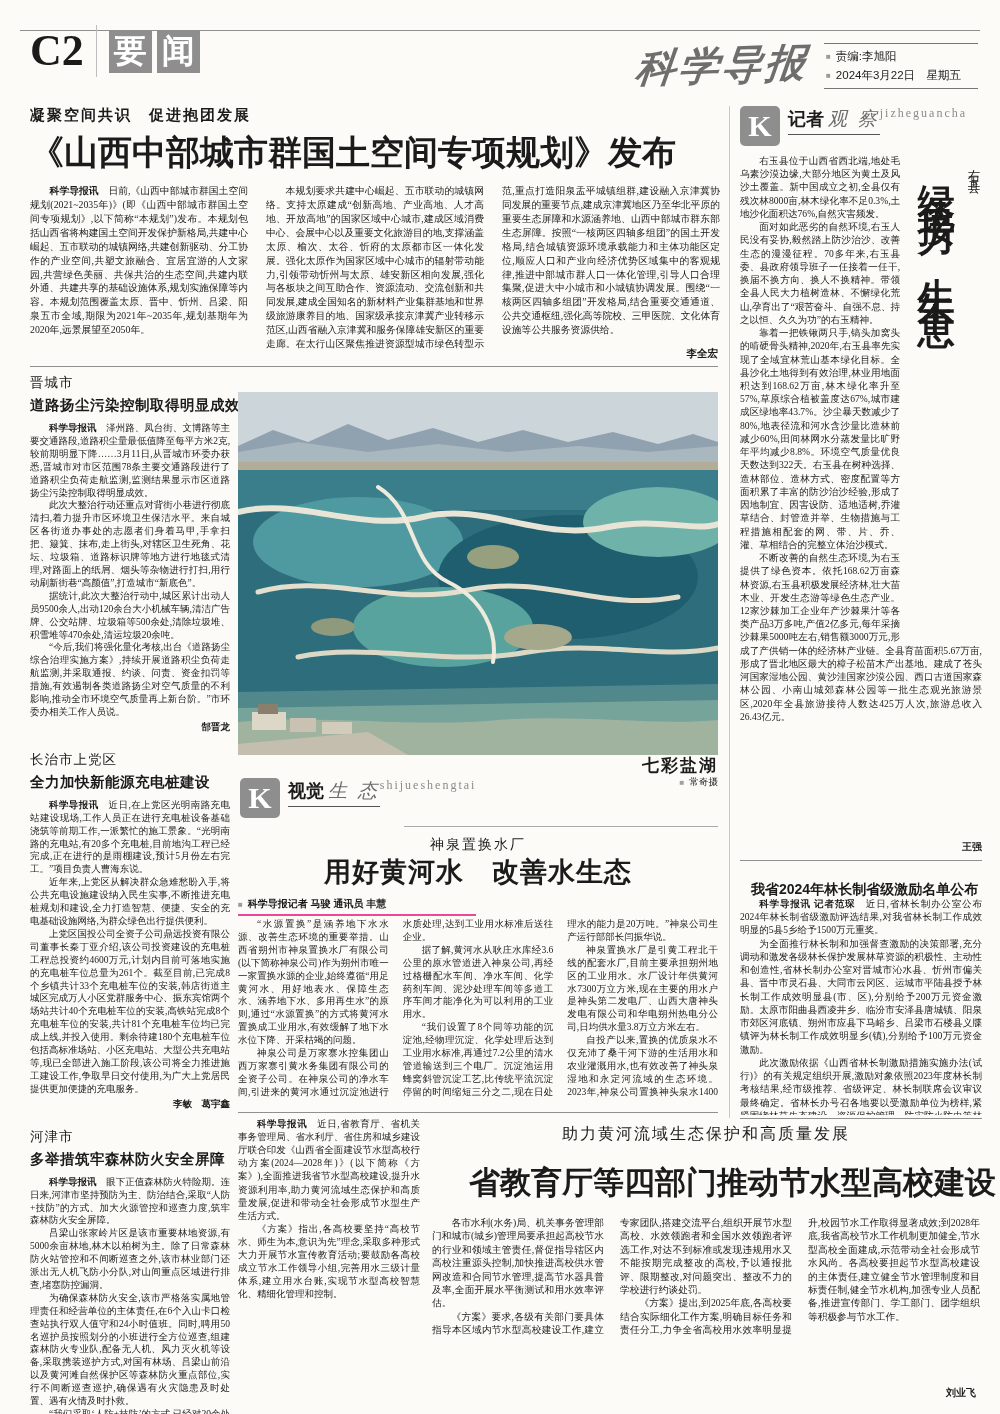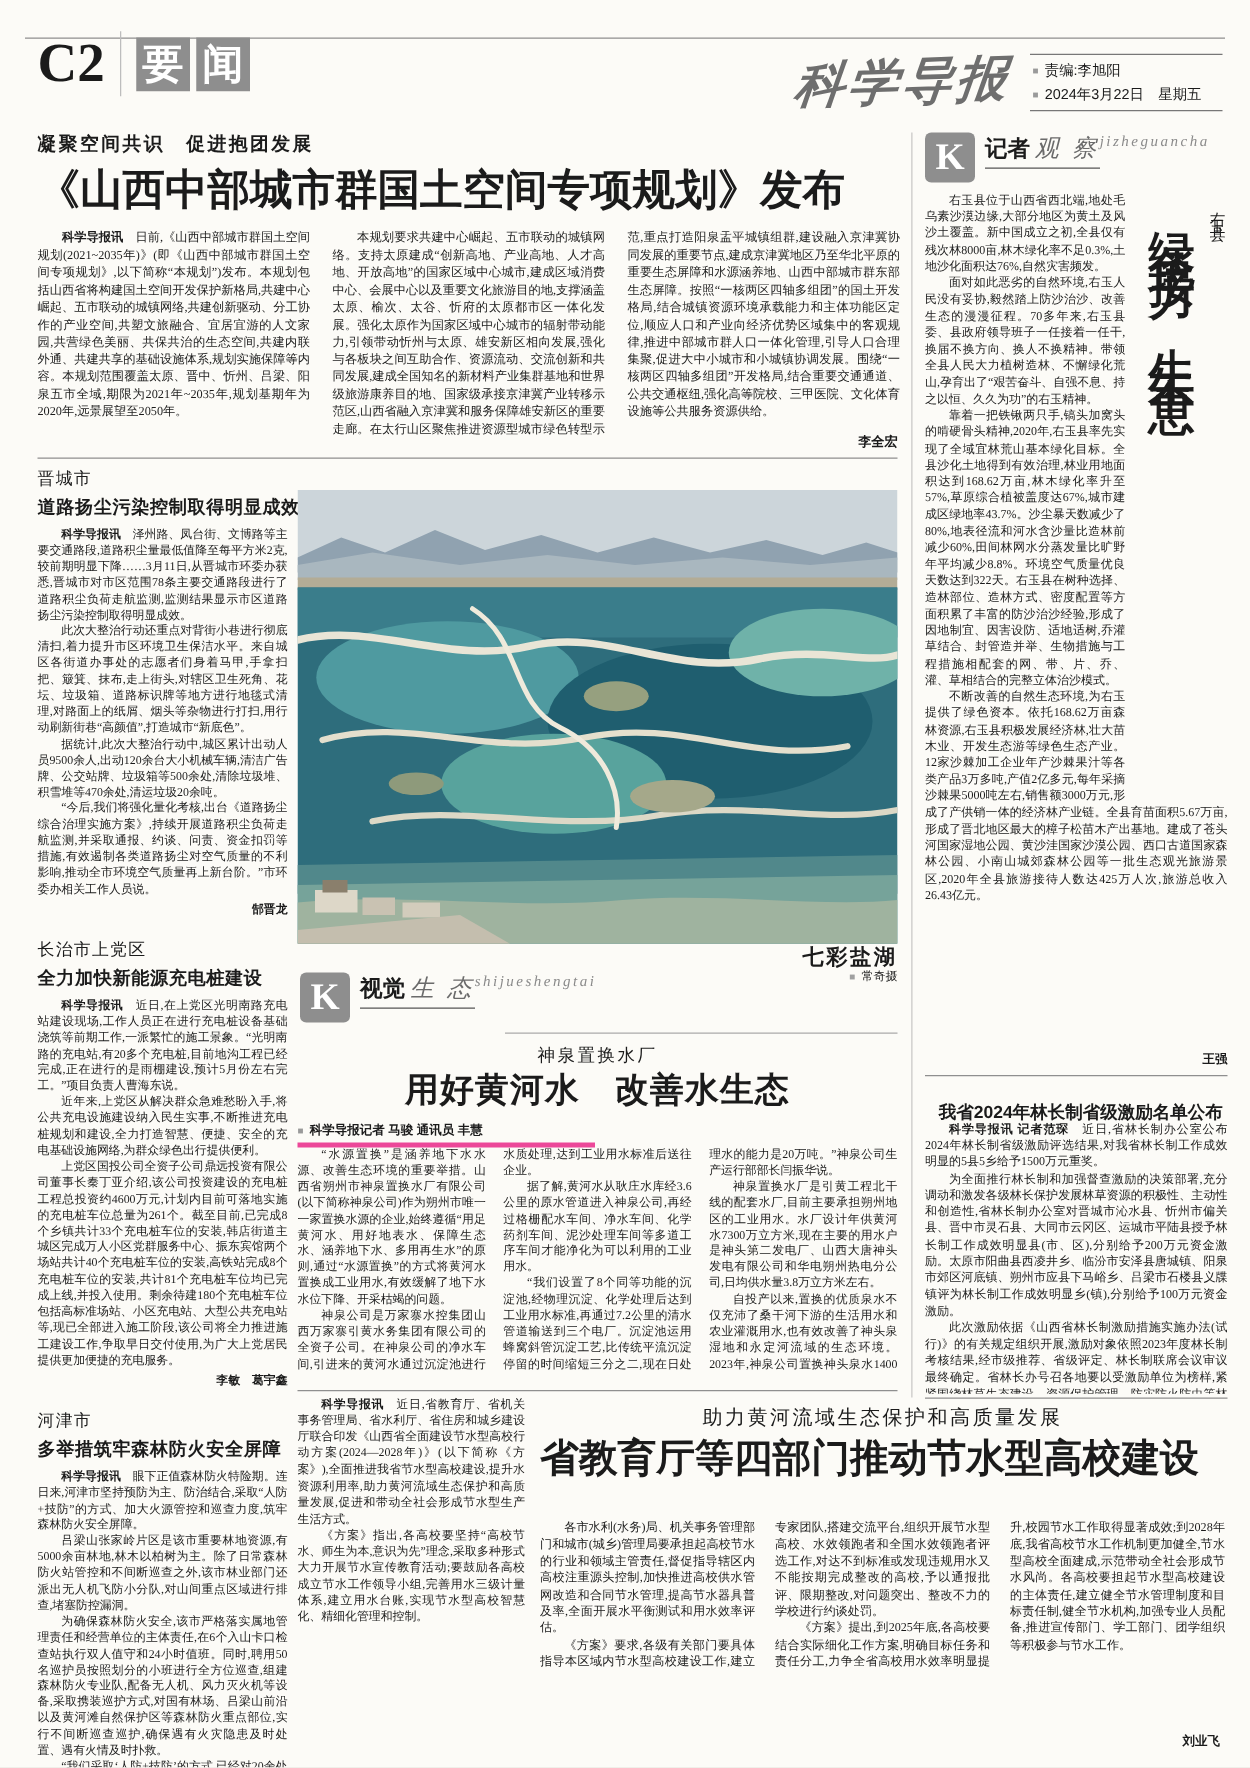--- a/index.html
+++ b/index.html
@@ -53,35 +53,35 @@
                font-family:"Liberation Sans",sans-serif;font-weight:900;font-size:17px;letter-spacing:2px;}
   .klogo-block{display:flex;align-items:flex-start;gap:8px;}
   .klogo{width:40px;height:40px;background:#8e8e8e;color:#fff;border-radius:5px;flex:0 0 auto;
          font-family:"Liberation Serif",serif;font-weight:bold;font-size:30px;display:flex;
          justify-content:center;align-items:center;}
   .klogo-txt{display:flex;flex-direction:row;text-align:center;}
   .klogo-line1{border-bottom:1px solid #555;padding-bottom:2px;white-space:nowrap;}
   .klogo-bold{font-family:"Liberation Sans",sans-serif;font-weight:900;font-size:18px;}
   .klogo-script{font-family:"Liberation Serif",serif;font-style:italic;font-size:19px;color:#6b6b6b;
                 letter-spacing:3px;}
-  .klogo-pinyin{font-family:"Liberation Serif",serif;font-style:italic;font-size:12px;color:#8a8a8a;
+  .klogo-pinyin{font-family:"Liberation Serif",serif;font-size:12px;color:#8a8a8a;
                 letter-spacing:2px;}
   .vis-logo{position:absolute;left:240px;top:778px;}
   .obs-logo{margin-bottom:8px;}
   .caption{position:absolute;left:412px;top:774px;width:306px;font-size:9.6px;line-height:1.5;}
   .caption p{margin:0;text-indent:2em;text-align:justify;}
   .credit{text-align:right;font-size:9.6px;margin-top:1px;}
   .credit::before{content:"■";color:#a0a0a0;font-size:8px;margin-right:5px;}
 
   
   .sq-kicker{position:absolute;left:238px;top:836px;width:480px;text-align:center;
              font-family:"Liberation Sans",sans-serif;font-size:14px;letter-spacing:2px;}
   .sq-headline{position:absolute;left:238px;top:854px;width:480px;text-align:center;margin:0;
                font-family:"Liberation Sans",sans-serif;font-weight:900;font-size:27px;letter-spacing:1px;}
-  .sq-byline{position:absolute;left:238px;top:897px;width:238px;border-bottom:4px solid #ec4899;
+  .sq-byline{position:absolute;left:238px;top:897px;width:238px;border-bottom:2px solid #ec4899;
              padding-bottom:3px;font-weight:bold;font-size:10px;font-family:"Liberation Sans",sans-serif;}
   .sq-byline::before{content:"■";color:#9a9a9a;font-size:8px;margin-right:5px;}
   .sq-body{position:absolute;left:238px;top:918px;width:480px;height:190px;overflow:hidden;
            column-count:3;column-gap:14px;font-size:9.5px;line-height:1.36;}
 
   
   .obs{position:absolute;left:740px;top:106px;width:242px;}
   .obs-body{font-size:9.6px;line-height:1.38;height:672px;overflow:hidden;}
   .vhead{float:right;writing-mode:vertical-rl;height:470px;margin:2px 0 10px 10px;padding-left:4px;}
   .vkick{display:block;font-size:12.5px;letter-spacing:6px;font-family:"Liberation Sans",sans-serif;
@@ -93,21 +93,21 @@
   .lz-head{position:absolute;left:740px;top:870px;width:242px;margin:11px;white-space:nowrap;
            font-family:"Liberation Sans",sans-serif;font-weight:900;font-size:14px;letter-spacing:0;}
   .lz-body{position:absolute;left:740px;top:897px;width:242px;height:218px;overflow:hidden;
            font-size:9.6px;line-height:1.38;}
 
   
   .bt-col1{position:absolute;left:238px;top:1118px;width:182px;height:286px;overflow:hidden;
            font-size:9.5px;line-height:1.38;}
   .bt-kicker{position:absolute;left:432px;top:1124px;width:548px;text-align:center;
              font-family:"Liberation Sans",sans-serif;font-size:16px;letter-spacing:2px;}
-  .bt-headline{position:absolute;left:432px;top:1146px;width:548px;text-align:left;margin:0;
+  .bt-headline{position:absolute;left:432px;top:1146px;width:548px;text-align:right;margin:16px;
                font-family:"Liberation Sans",sans-serif;font-weight:900;font-size:31px;white-space:nowrap;}
   .bt-cols{position:absolute;left:432px;top:1216px;width:548px;height:188px;overflow:hidden;
            column-count:3;column-gap:16px;font-size:9.7px;line-height:1.38;}
   .bt-byline{position:absolute;right:24px;top:1386px;font-size:10px;}
   .bt-byline span{background:#fcfbf7;padding-left:8px;}
 </style>
 </head>
 <body>
 
 <div class="page">

